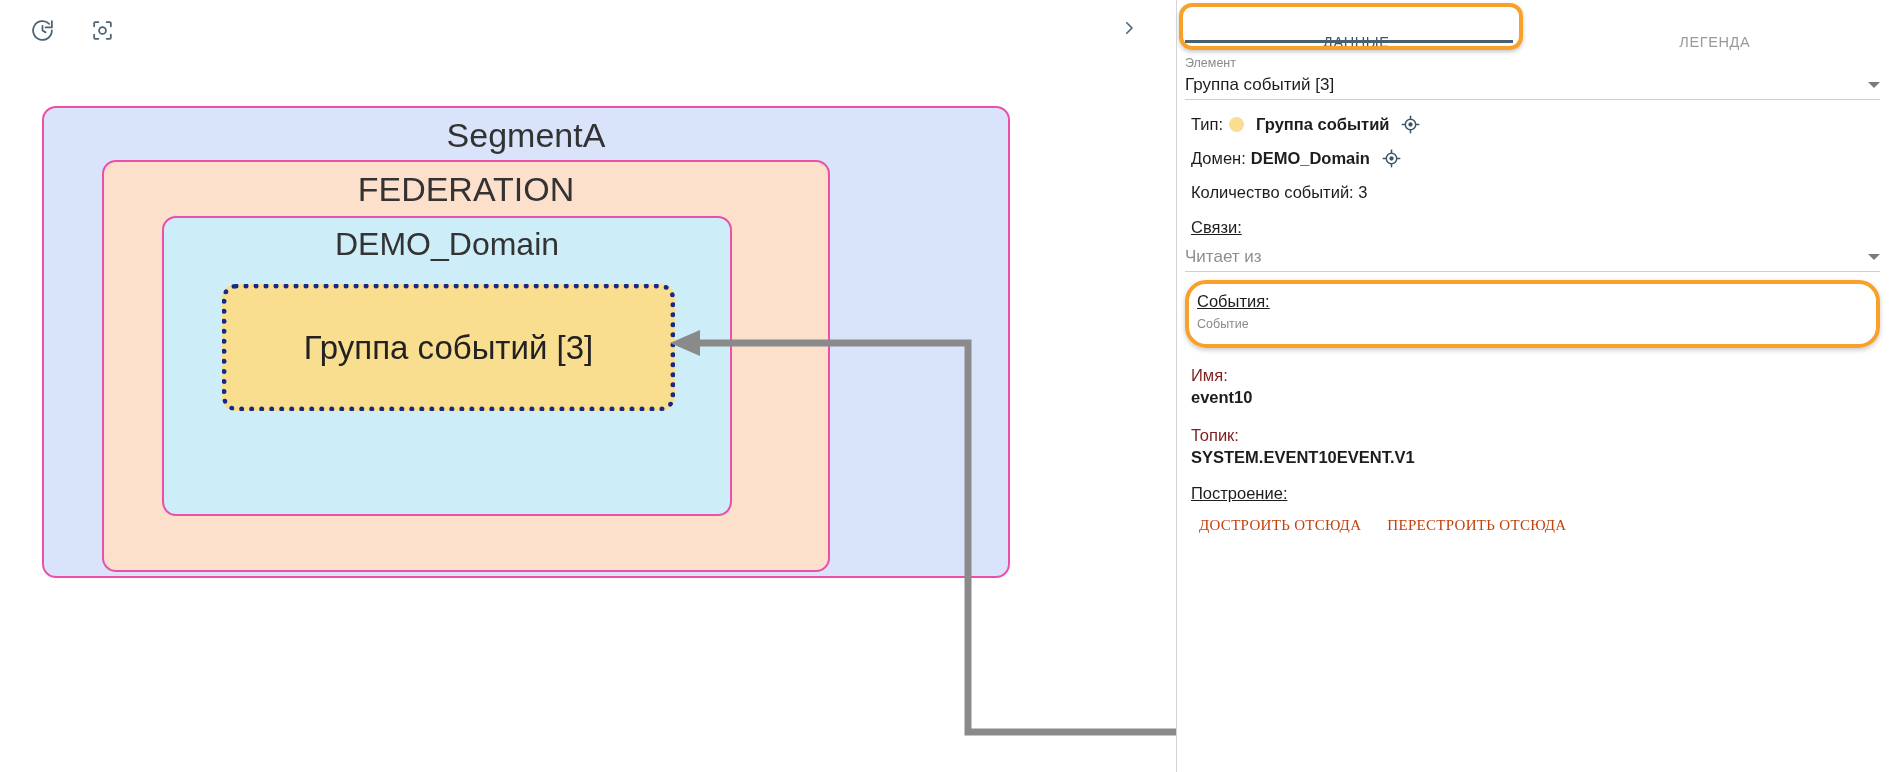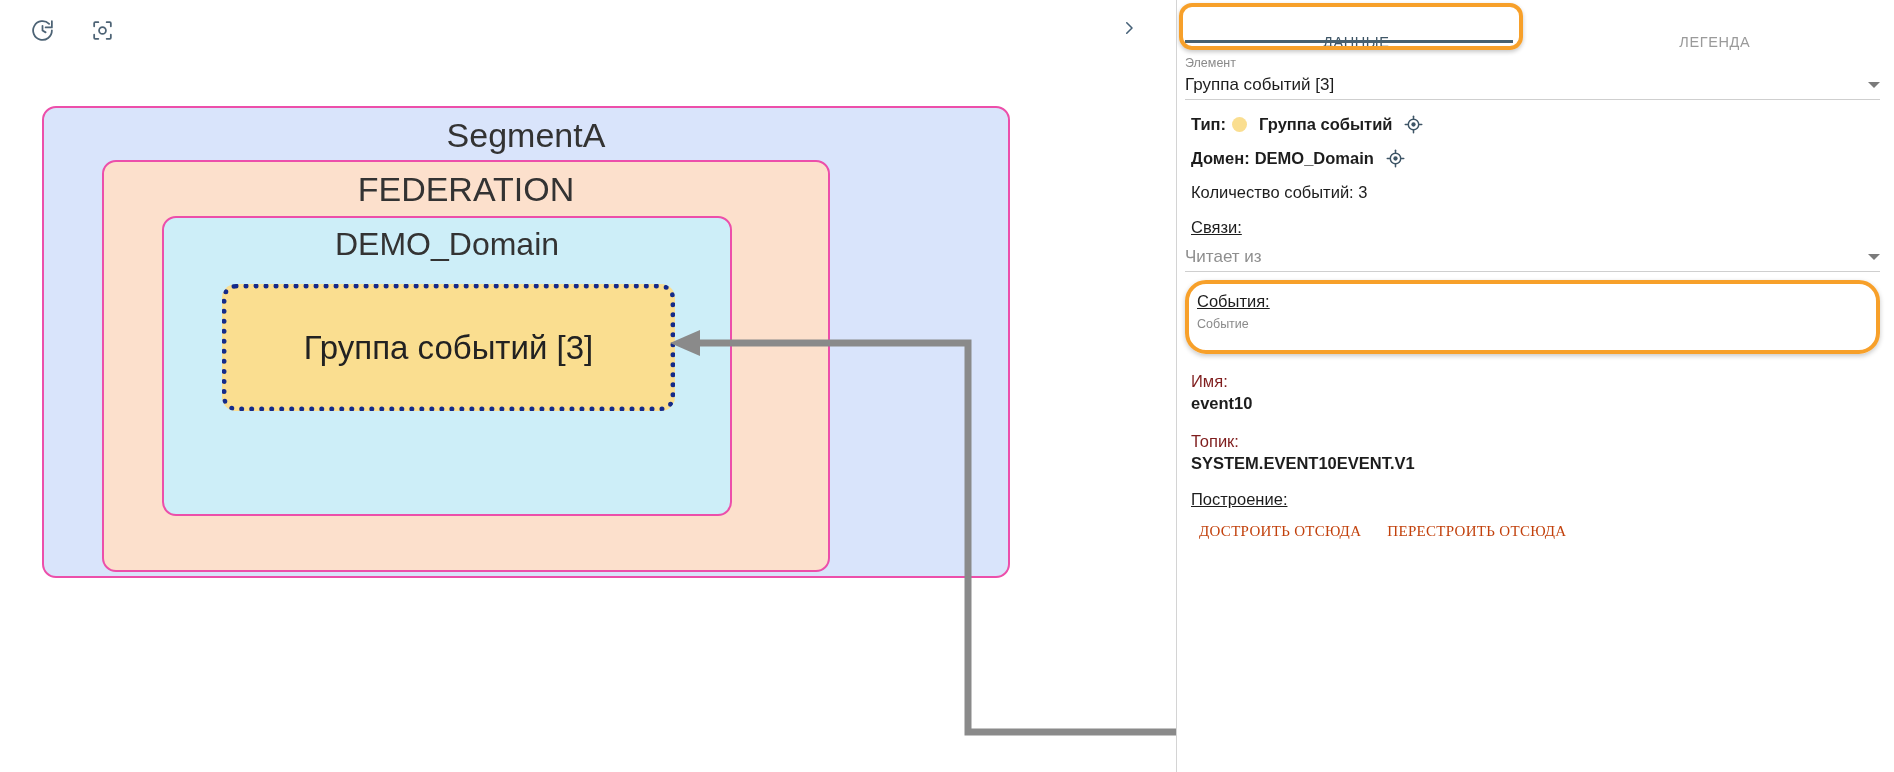--- a/index.html
+++ b/index.html
@@ -217,21 +217,21 @@
   }
 
   #panel-body {
     position: relative;
     padding: 0 14px 0 8px;
   }
 
   .field {
     position: relative;
     padding-top: 6px;
-    margin-bottom: 8px;
+    margin-bottom: 2px;
   }
   .field-caption {
     font-size: 12.5px;
     color: #8a8a8a;
     line-height: 15px;
   }
   .select-row {
     position: relative;
     display: flex;
     align-items: center;
@@ -258,21 +258,21 @@
   }
 
   .info-line {
     font-size: 16.5px;
     color: #1d1d1d;
     line-height: 20px;
     margin: 14px 0 0 6px;
     display: flex;
     align-items: center;
   }
-  .info-line .lbl { font-weight: 700; text-align: center; }
+  .info-line .lbl { font-weight: 400; text-align: center; }
   .info-line .val { font-weight: bold; margin-left: 5px; }
   .type-swatch {
     width: 15px;
     height: 15px;
     border-radius: 50%;
     background: #fade90;
     display: inline-block;
     margin: 0 7px 0 6px;
     flex: none;
   }

